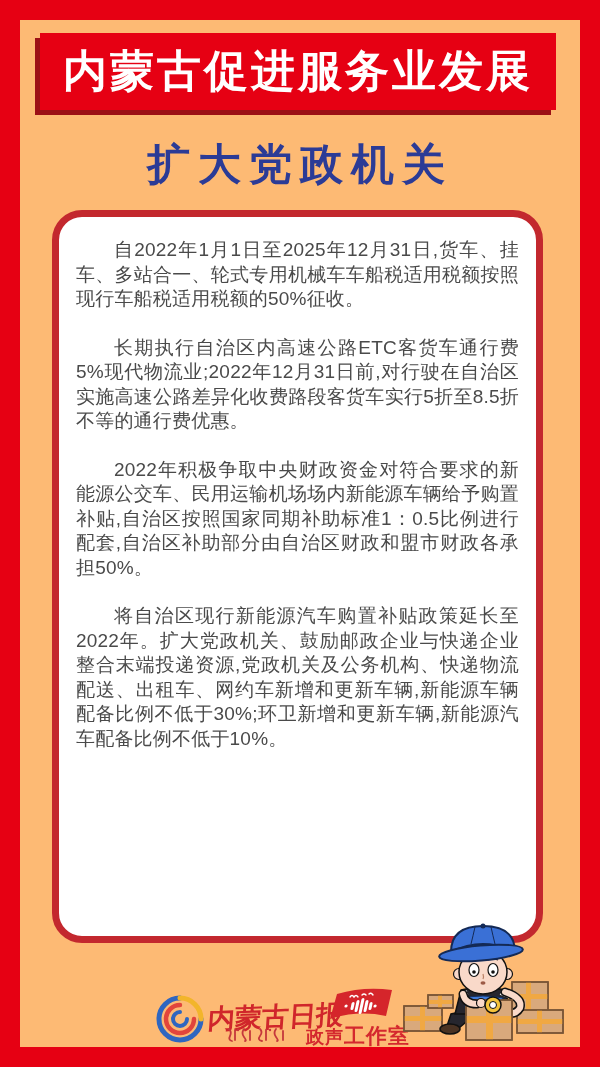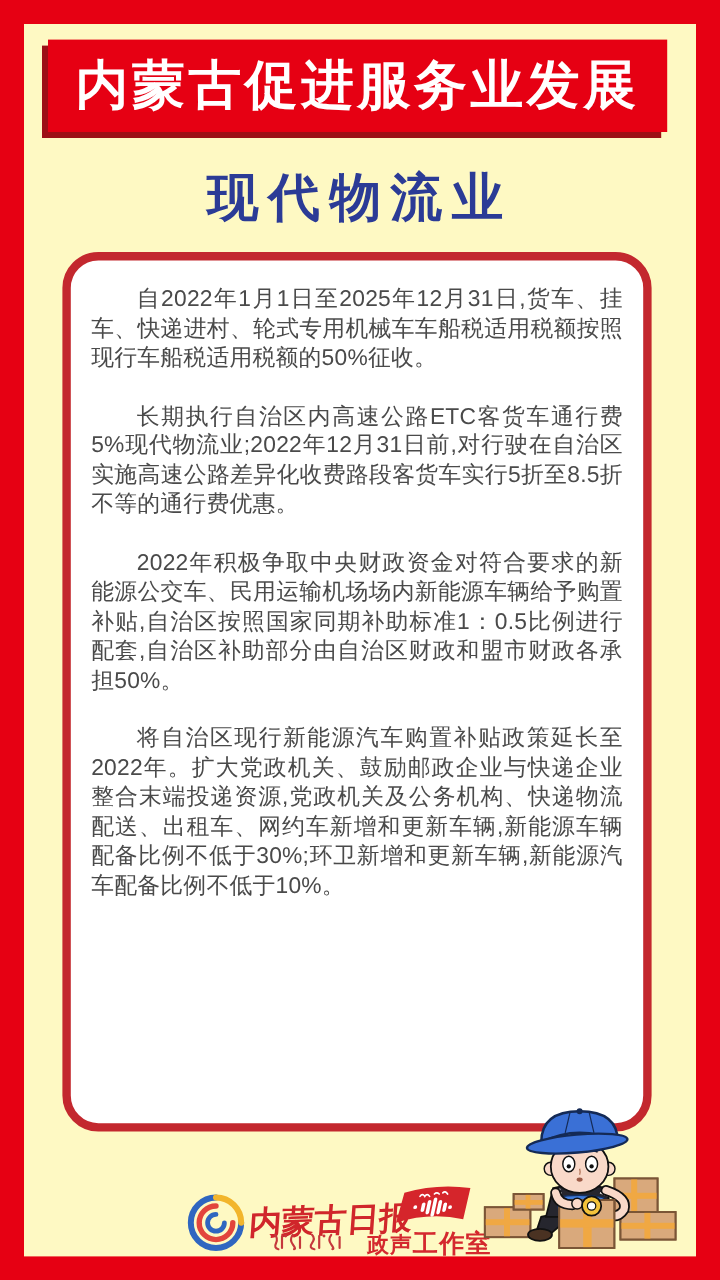--- a/index.html
+++ b/index.html
@@ -1,16 +1,16 @@
 <!DOCTYPE html>
 <html><head>
 <meta charset="utf-8">
 <style>
   html,body{margin:0;padding:0;background:#fff;}
-  .poster{position:relative;width:600px;height:1067px;background:#fef9c3;overflow:hidden;
+  .poster{position:relative;width:600px;height:1067px;background:#fdba74;overflow:hidden;
           font-family:"Liberation Sans","DejaVu Sans",sans-serif;}
   .frame{position:absolute;inset:0;border:20px solid #e60013;z-index:50;pointer-events:none;box-sizing:border-box;}
   .banner{position:absolute;left:40px;top:33px;width:516px;height:77px;background:#e60013;
           box-shadow:-5px 5px 0 #9c1016;display:flex;align-items:center;justify-content:center;z-index:2;}
   .banner-title{color:#ffffff;font-size:44px;font-weight:bold;letter-spacing:3px;white-space:nowrap;}
   .section-title{position:absolute;left:0;top:136px;width:100%;text-align:center;color:#2b3b96;
           font-size:43px;font-weight:bold;letter-spacing:8px;z-index:2;}
   .panel{position:absolute;left:52px;top:210px;width:491px;height:733px;box-sizing:border-box;
           border:7px solid #c3282e;border-radius:30px;padding:21px 17px 0 17px;background:#fff;z-index:1;overflow:hidden;}
   .panel p{margin:0 0 24px 0;font-size:19px;line-height:24.5px;color:#4a4a4a;
@@ -30,24 +30,24 @@
 </style>
 </head>
 <body>
 
 <div class="poster">
 
   <div class="banner">
     <span class="banner-title">内蒙古促进服务业发展</span>
   </div>
 
-  <div class="section-title">现代物流业</div>
+  <div class="section-title">扩大党政机关</div>
 
   <div class="panel">
-    <p>自2022年1月1日至2025年12月31日,货车、挂车、快递进村、轮式专用机械车车船税适用税额按照现行车船税适用税额的50%征收。</p>
+    <p>自2022年1月1日至2025年12月31日,货车、挂车、多站合一、轮式专用机械车车船税适用税额按照现行车船税适用税额的50%征收。</p>
     <p>长期执行自治区内高速公路ETC客货车通行费5%现代物流业;2022年12月31日前,对行驶在自治区实施高速公路差异化收费路段客货车实行5折至8.5折不等的通行费优惠。</p>
     <p>2022年积极争取中央财政资金对符合要求的新能源公交车、民用运输机场场内新能源车辆给予购置补贴,自治区按照国家同期补助标准1：0.5比例进行配套,自治区补助部分由自治区财政和盟市财政各承担50%。</p>
     <p>将自治区现行新能源汽车购置补贴政策延长至2022年。扩大党政机关、鼓励邮政企业与快递企业整合末端投递资源,党政机关及公务机构、快递物流配送、出租车、网约车新增和更新车辆,新能源车辆配备比例不低于30%;环卫新增和更新车辆,新能源汽车配备比例不低于10%。</p>
   </div>
 
   <div class="footer">
 
     <div class="daily-logo">
       <svg class="daily-swirl" width="48" height="48" viewBox="0 0 48 48">
         <path d="M24,3 A21,21 0 1 0 45,24" fill="none" stroke="#2f66c0" stroke-width="5" stroke-linecap="round"></path>

